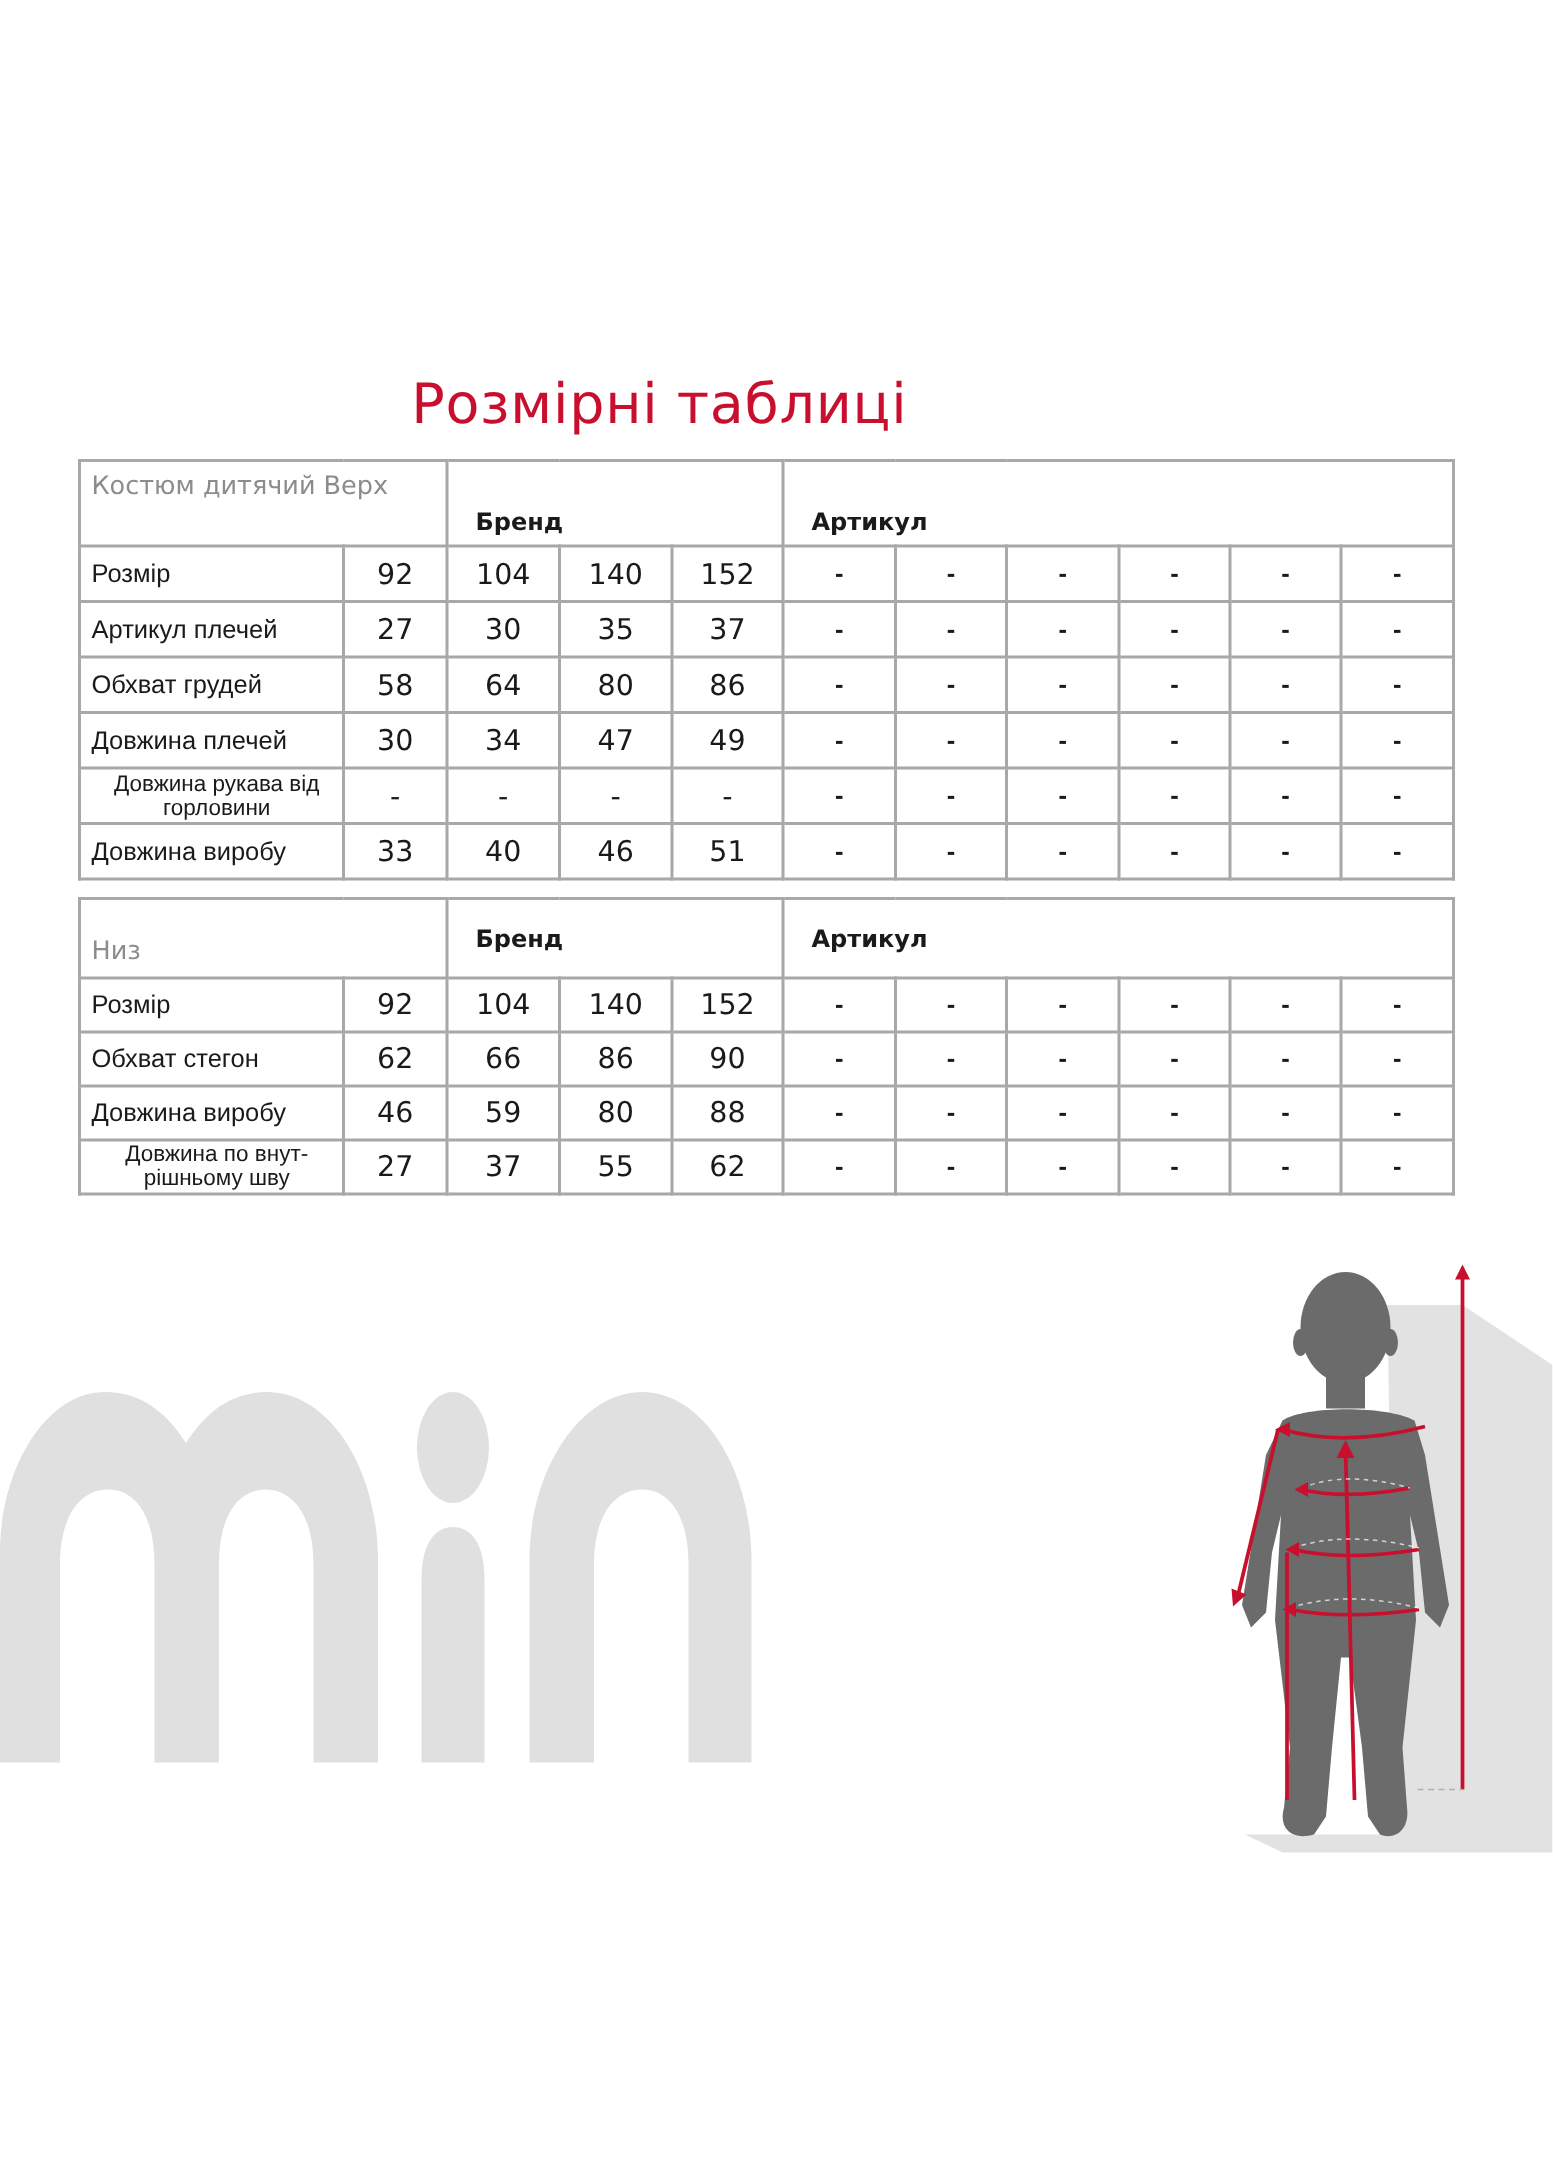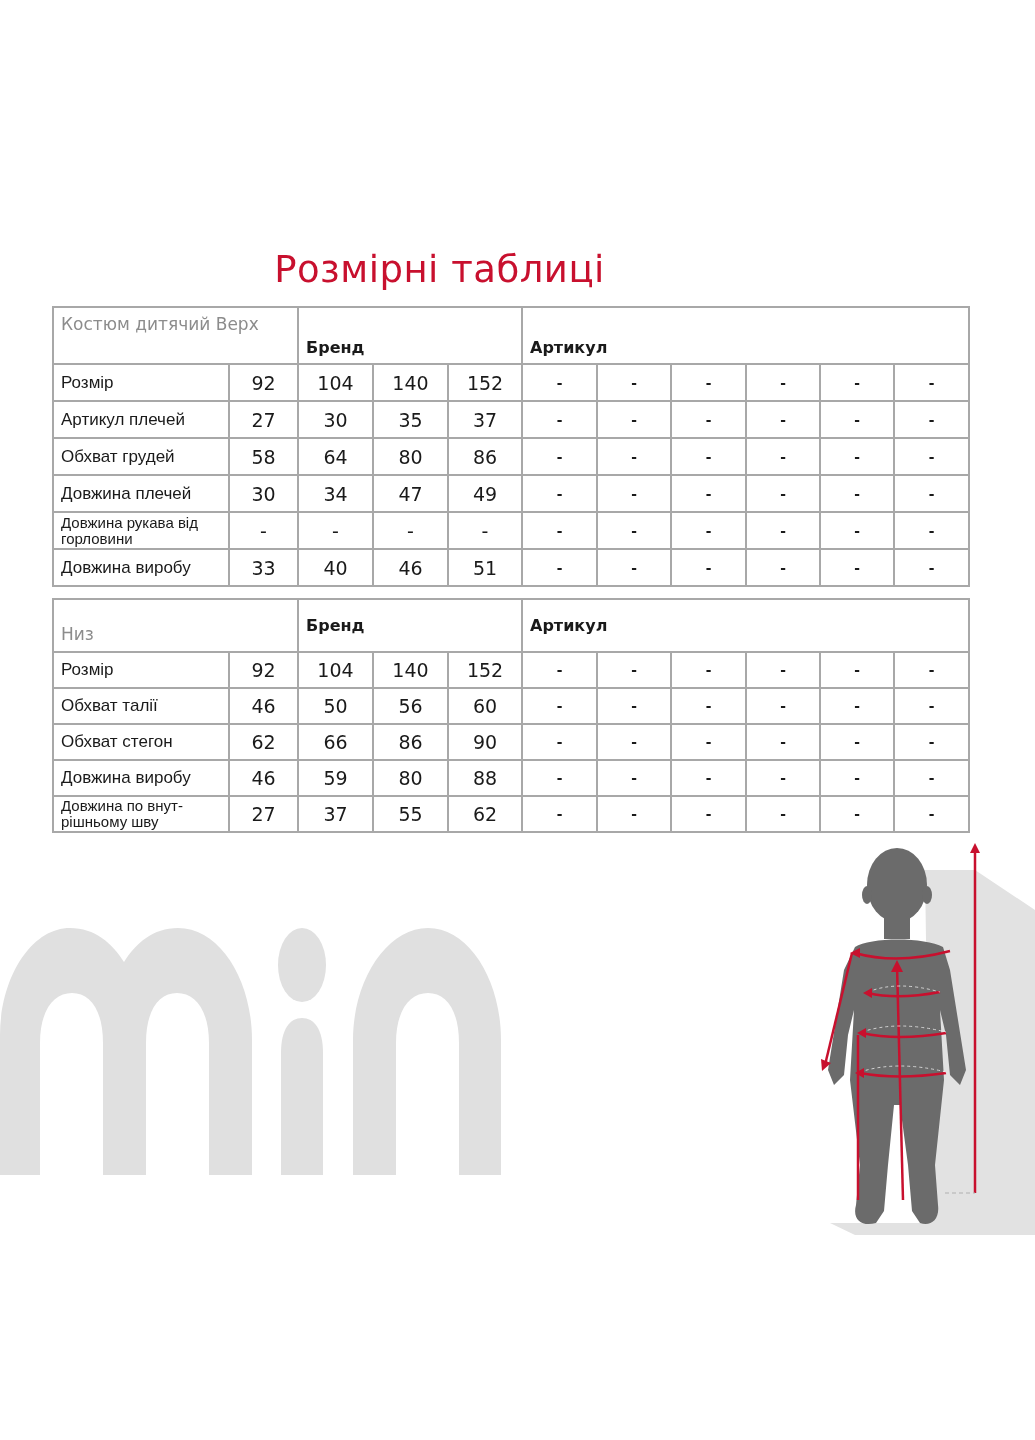--- a/index.html
+++ b/index.html
@@ -12,25 +12,25 @@
     font-family:"DejaVu Sans", sans-serif; font-size:37px; color:#c8102e; letter-spacing:0.5px;
   }
   table.sz {
     position:absolute; left:52px; width:917px; border-collapse:collapse; table-layout:fixed;
   }
   table.sz td {
     border:2px solid #a8a8a8; padding:0; font-size:19px; color:#1a1a1a;
     vertical-align:middle; white-space:nowrap; overflow:hidden;
   }
   table.sz td.lbl { padding-left:7px; font-family:Liberation Sans, sans-serif; font-size:17px; }
-  table.sz td.lbl.two { font-size:15px; line-height:16px; white-space:normal; }
+  table.sz td.lbl.two { font-size:15px; line-height:16px; white-space:normal;text-align:center; }
   table.sz td.num { text-align:center; font-family:"DejaVu Sans", sans-serif; font-size:19px; }
   table.sz td.dash { text-align:center; font-weight:bold; font-size:17px; }
   table.sz td.cat { color:#8c8c8c; padding-left:7px; font-family:"DejaVu Sans", sans-serif; font-size:17px; line-height:20px; vertical-align:top; padding-top:6px; }
-  table.sz td.hdr { font-family:"DejaVu Sans", sans-serif; font-size:16px; font-weight:bold; padding-left:7px; }
+  table.sz td.hdr { font-family:"DejaVu Sans", sans-serif; font-size:16px; font-weight:bold; padding-left:18px; }
   #t1 { top:306px; }
   #t2 { top:598px; }
   #t1 tr.h td { height:49px;margin-left:21px; }
   #t1 tr.h td.hdr { vertical-align:bottom; padding-bottom:6px; }
   #t1 tr.r td { height:35px; }
   #t2 tr.h td { height:35px; }
   #t2 tr.h td.cat { vertical-align:middle; padding-top:16px; }
   #t2 tr.r td { height:34px; }
   .logo { position:absolute; left:0; top:925px; }
   .figure { position:absolute; left:800px; top:835px; }
@@ -168,33 +168,20 @@
     <td class="num">140</td>
     <td class="num">152</td>
     <td class="dash">-</td>
     <td class="dash">-</td>
     <td class="dash">-</td>
     <td class="dash">-</td>
     <td class="dash">-</td>
     <td class="dash">-</td>
   </tr>
   <tr class="r">
-    <td class="lbl">Обхват талії</td>
-    <td class="num">46</td>
-    <td class="num">50</td>
-    <td class="num">56</td>
-    <td class="num">60</td>
-    <td class="dash">-</td>
-    <td class="dash">-</td>
-    <td class="dash">-</td>
-    <td class="dash">-</td>
-    <td class="dash">-</td>
-    <td class="dash">-</td>
-  </tr>
-  <tr class="r">
     <td class="lbl">Обхват стегон</td>
     <td class="num">62</td>
     <td class="num">66</td>
     <td class="num">86</td>
     <td class="num">90</td>
     <td class="dash">-</td>
     <td class="dash">-</td>
     <td class="dash">-</td>
     <td class="dash">-</td>
     <td class="dash">-</td>

